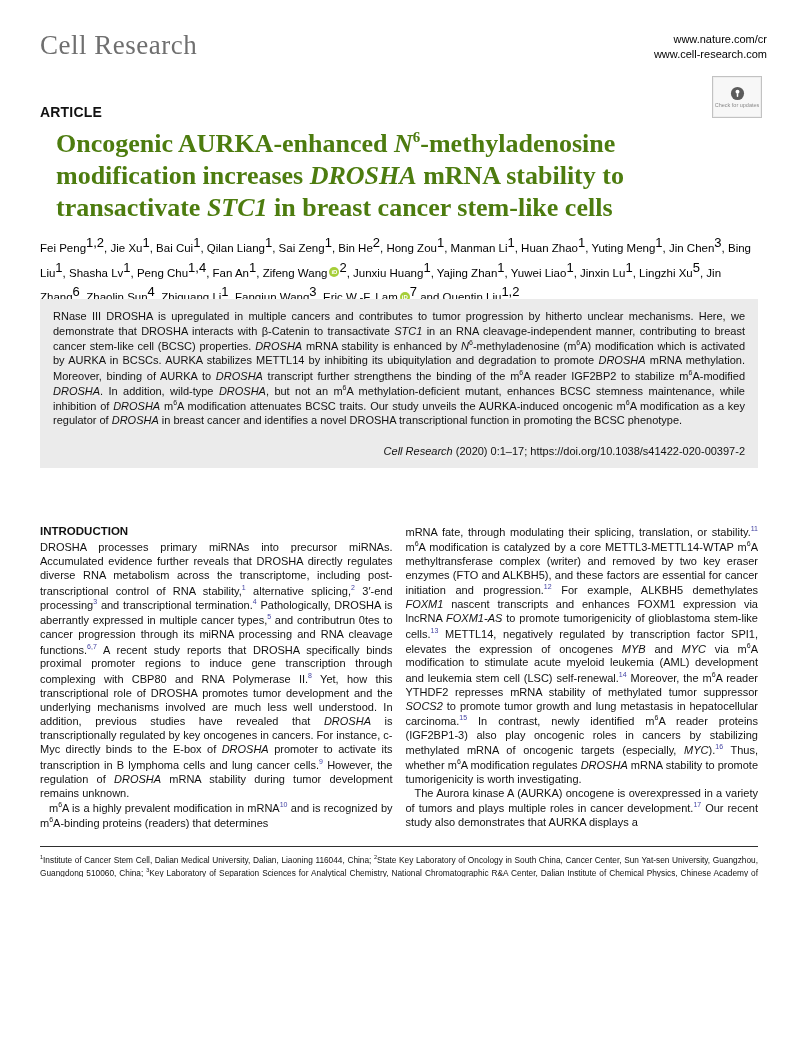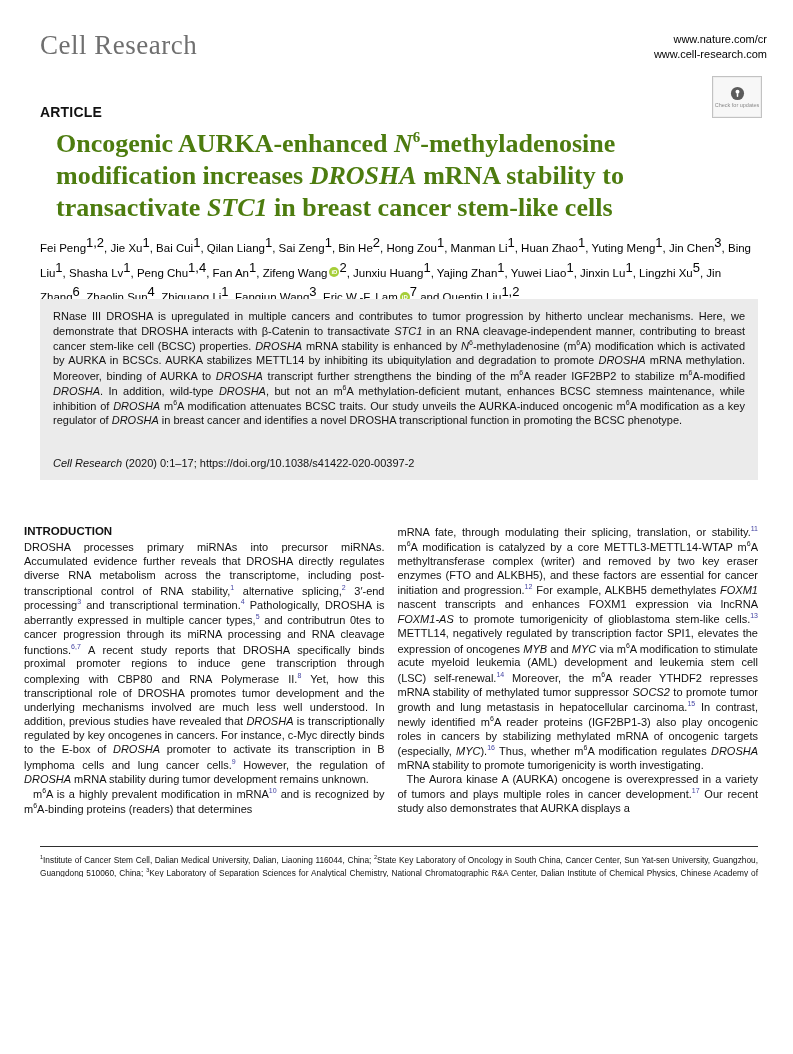--- a/index.html
+++ b/index.html
@@ -23,23 +23,23 @@
   .title sup{font-size:15px;}
   .authors{position:absolute;top:233px;left:40px;right:35px;font-size:11.5px;line-height:1.55;color:#000;}
   .authors sup{font-size:13px;}
   .orcid{display:inline-block;width:10px;height:10px;border-radius:50%;background:#a6ce39;
          color:#fff;font-size:6px;font-weight:700;text-align:center;line-height:10px;
          position:relative;top:-2px;margin-left:2px;cursor:pointer;}
   
   .abstract{position:absolute;top:299px;left:40px;right:35px;background:#ebebeb;
             padding:10px 13px;font-size:11px;line-height:1.32;text-align:justify;}
   .abstract sup{font-size:7px;}
-  .citation{margin-top:28px;text-align:left;}
+  .citation{margin-top:16px;text-align:right;}
   
-  .columns{position:absolute;top:524px;left:24px;right:35px;display:flex;gap:13px;}
+  .columns{position:absolute;top:524px;left:40px;right:35px;display:flex;gap:13px;}
   .col{flex:1 1 0;font-size:11px;line-height:1.295;text-align:justify;}
   .col h2{font-size:11.5px;font-weight:700;margin:0 0 1px 0;}
   .col p{margin:0;}
   .col p.indent{text-indent:9px;}
   .col sup{font-size:7px;}
   sup.r{color:#4343a2;cursor:pointer;}
   
   .footnotes{position:absolute;top:846px;left:40px;right:35px;border-top:1px solid #2e2e2e;
              padding-top:6px;font-size:8.3px;line-height:1.52;text-align:justify;}
   .footnotes sup{font-size:5.5px;}

